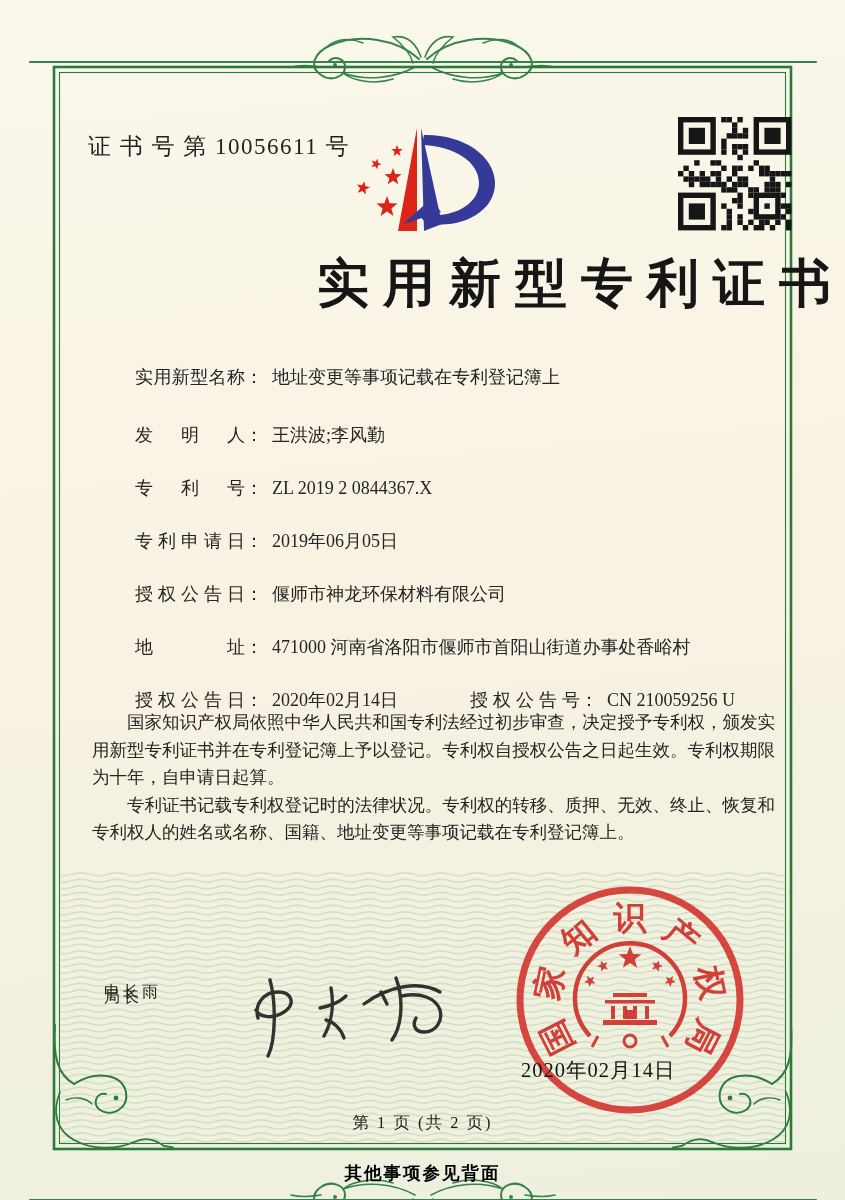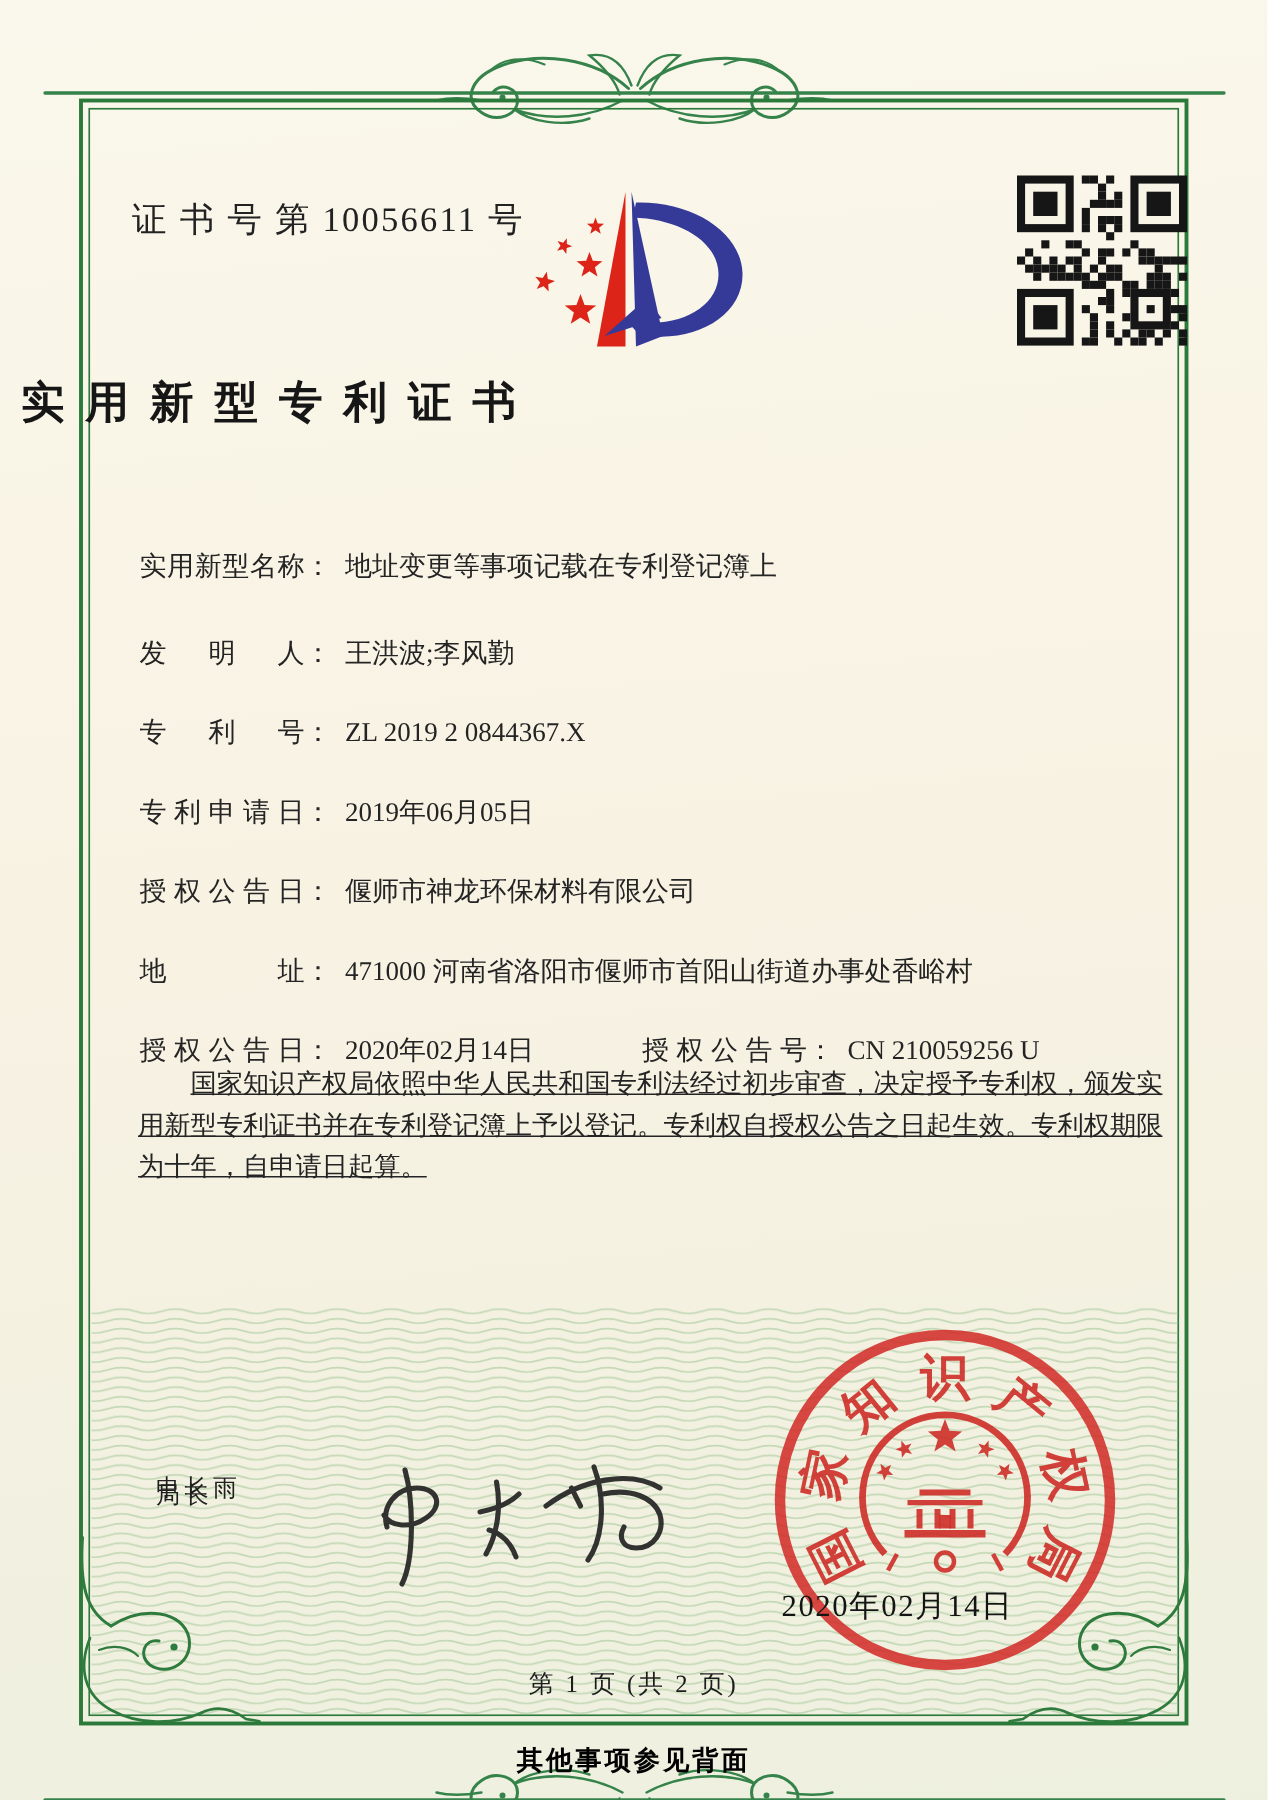--- a/index.html
+++ b/index.html
@@ -4,28 +4,28 @@
 <style>
   html,body{margin:0;padding:0;}
   body{
     width:845px;height:1200px;position:relative;overflow:hidden;
     background:linear-gradient(175deg,#faf7ec 0%,#f9f5e7 22%,#f8f2e3 48%,#f4f1e1 70%,#eef0df 100%);
     font-family:"Liberation Serif","DejaVu Serif",serif;color:#1c1c1c;
   }
   .abs{position:absolute;z-index:2;}
   #decor{position:absolute;left:0;top:0;z-index:1;}
   #cert-no{left:88px;top:131px;font-size:23px;letter-spacing:1.5px;color:#222;}
-  #title{left:0;right:0;top:249px;text-align:left;font-size:29px;font-weight:bold;
+  #title{left:0;right:0;top:249px;text-align:right;font-size:52px;font-weight:bold;
          letter-spacing:14px;text-indent:14px;color:#161616;}
   .frow{position:absolute;left:93px;font-size:18px;white-space:nowrap;z-index:2;color:#242424;}
-  .flabel{display:inline-block;width:110px;text-align:justify;text-align-last:justify;}
+  .flabel{display:inline-block;width:110px;text-align:justify;text-align-last:justify;margin-left:42px;}
   .fval{margin-left:9px;}
   #grant-no{left:428px;}
   #paras{left:92px;top:709px;width:683px;font-size:17.5px;line-height:27.6px;
-         text-align:justify;color:#242424;text-decoration:underline;}
+         text-align:justify;color:#242424;}
   #paras p{margin:0;text-indent:2em;}
   .officer{font-family:"Liberation Sans","DejaVu Sans",sans-serif;font-size:16px;
            letter-spacing:3px;color:#1f1f1f;}
   #officer-title{left:104px;top:987px;}
   #officer-name{left:104px;top:982px;}
   #seal-date{left:521px;top:1056px;font-size:20.5px;letter-spacing:1px;color:#141414;}
   #page-num{left:50%;transform:translateX(-50%);top:1112px;font-size:16.5px;letter-spacing:2px;}
   #back-note{left:50%;transform:translateX(-50%);top:1161px;font-size:17.5px;
              letter-spacing:2px;font-weight:bold;color:#000000;}
   .seal-char{font-size:33px;font-weight:bold;fill:rgba(205,35,30,.92);
@@ -270,20 +270,21 @@
 </div>
 <div class="frow" style="top:688px">
   <span class="flabel">授权公告日</span><span>：</span><span class="fval">2020年02月14日</span>
 </div>
 <div class="frow" id="grant-no" style="top:688px">
   <span class="flabel">授权公告号</span><span>：</span><span class="fval">CN 210059256 U</span>
 </div>
 
 <div id="paras" class="abs">
   <p>国家知识产权局依照中华人民共和国专利法经过初步审查，决定授予专利权，颁发实用新型专利证书并在专利登记簿上予以登记。专利权自授权公告之日起生效。专利权期限为十年，自申请日起算。</p>
+  <p>专利证书记载专利权登记时的法律状况。专利权的转移、质押、无效、终止、恢复和专利权人的姓名或名称、国籍、地址变更等事项记载在专利登记簿上。</p>
 </div>
 
 <div id="officer-title" class="abs officer">局长</div>
 <div id="officer-name" class="abs officer">申长雨</div>
 
 <div id="seal-date" class="abs">2020年02月14日</div>
 
 <div id="page-num" class="abs">第 1 页 (共 2 页)</div>
 
 <div id="back-note" class="abs">其他事项参见背面</div>

